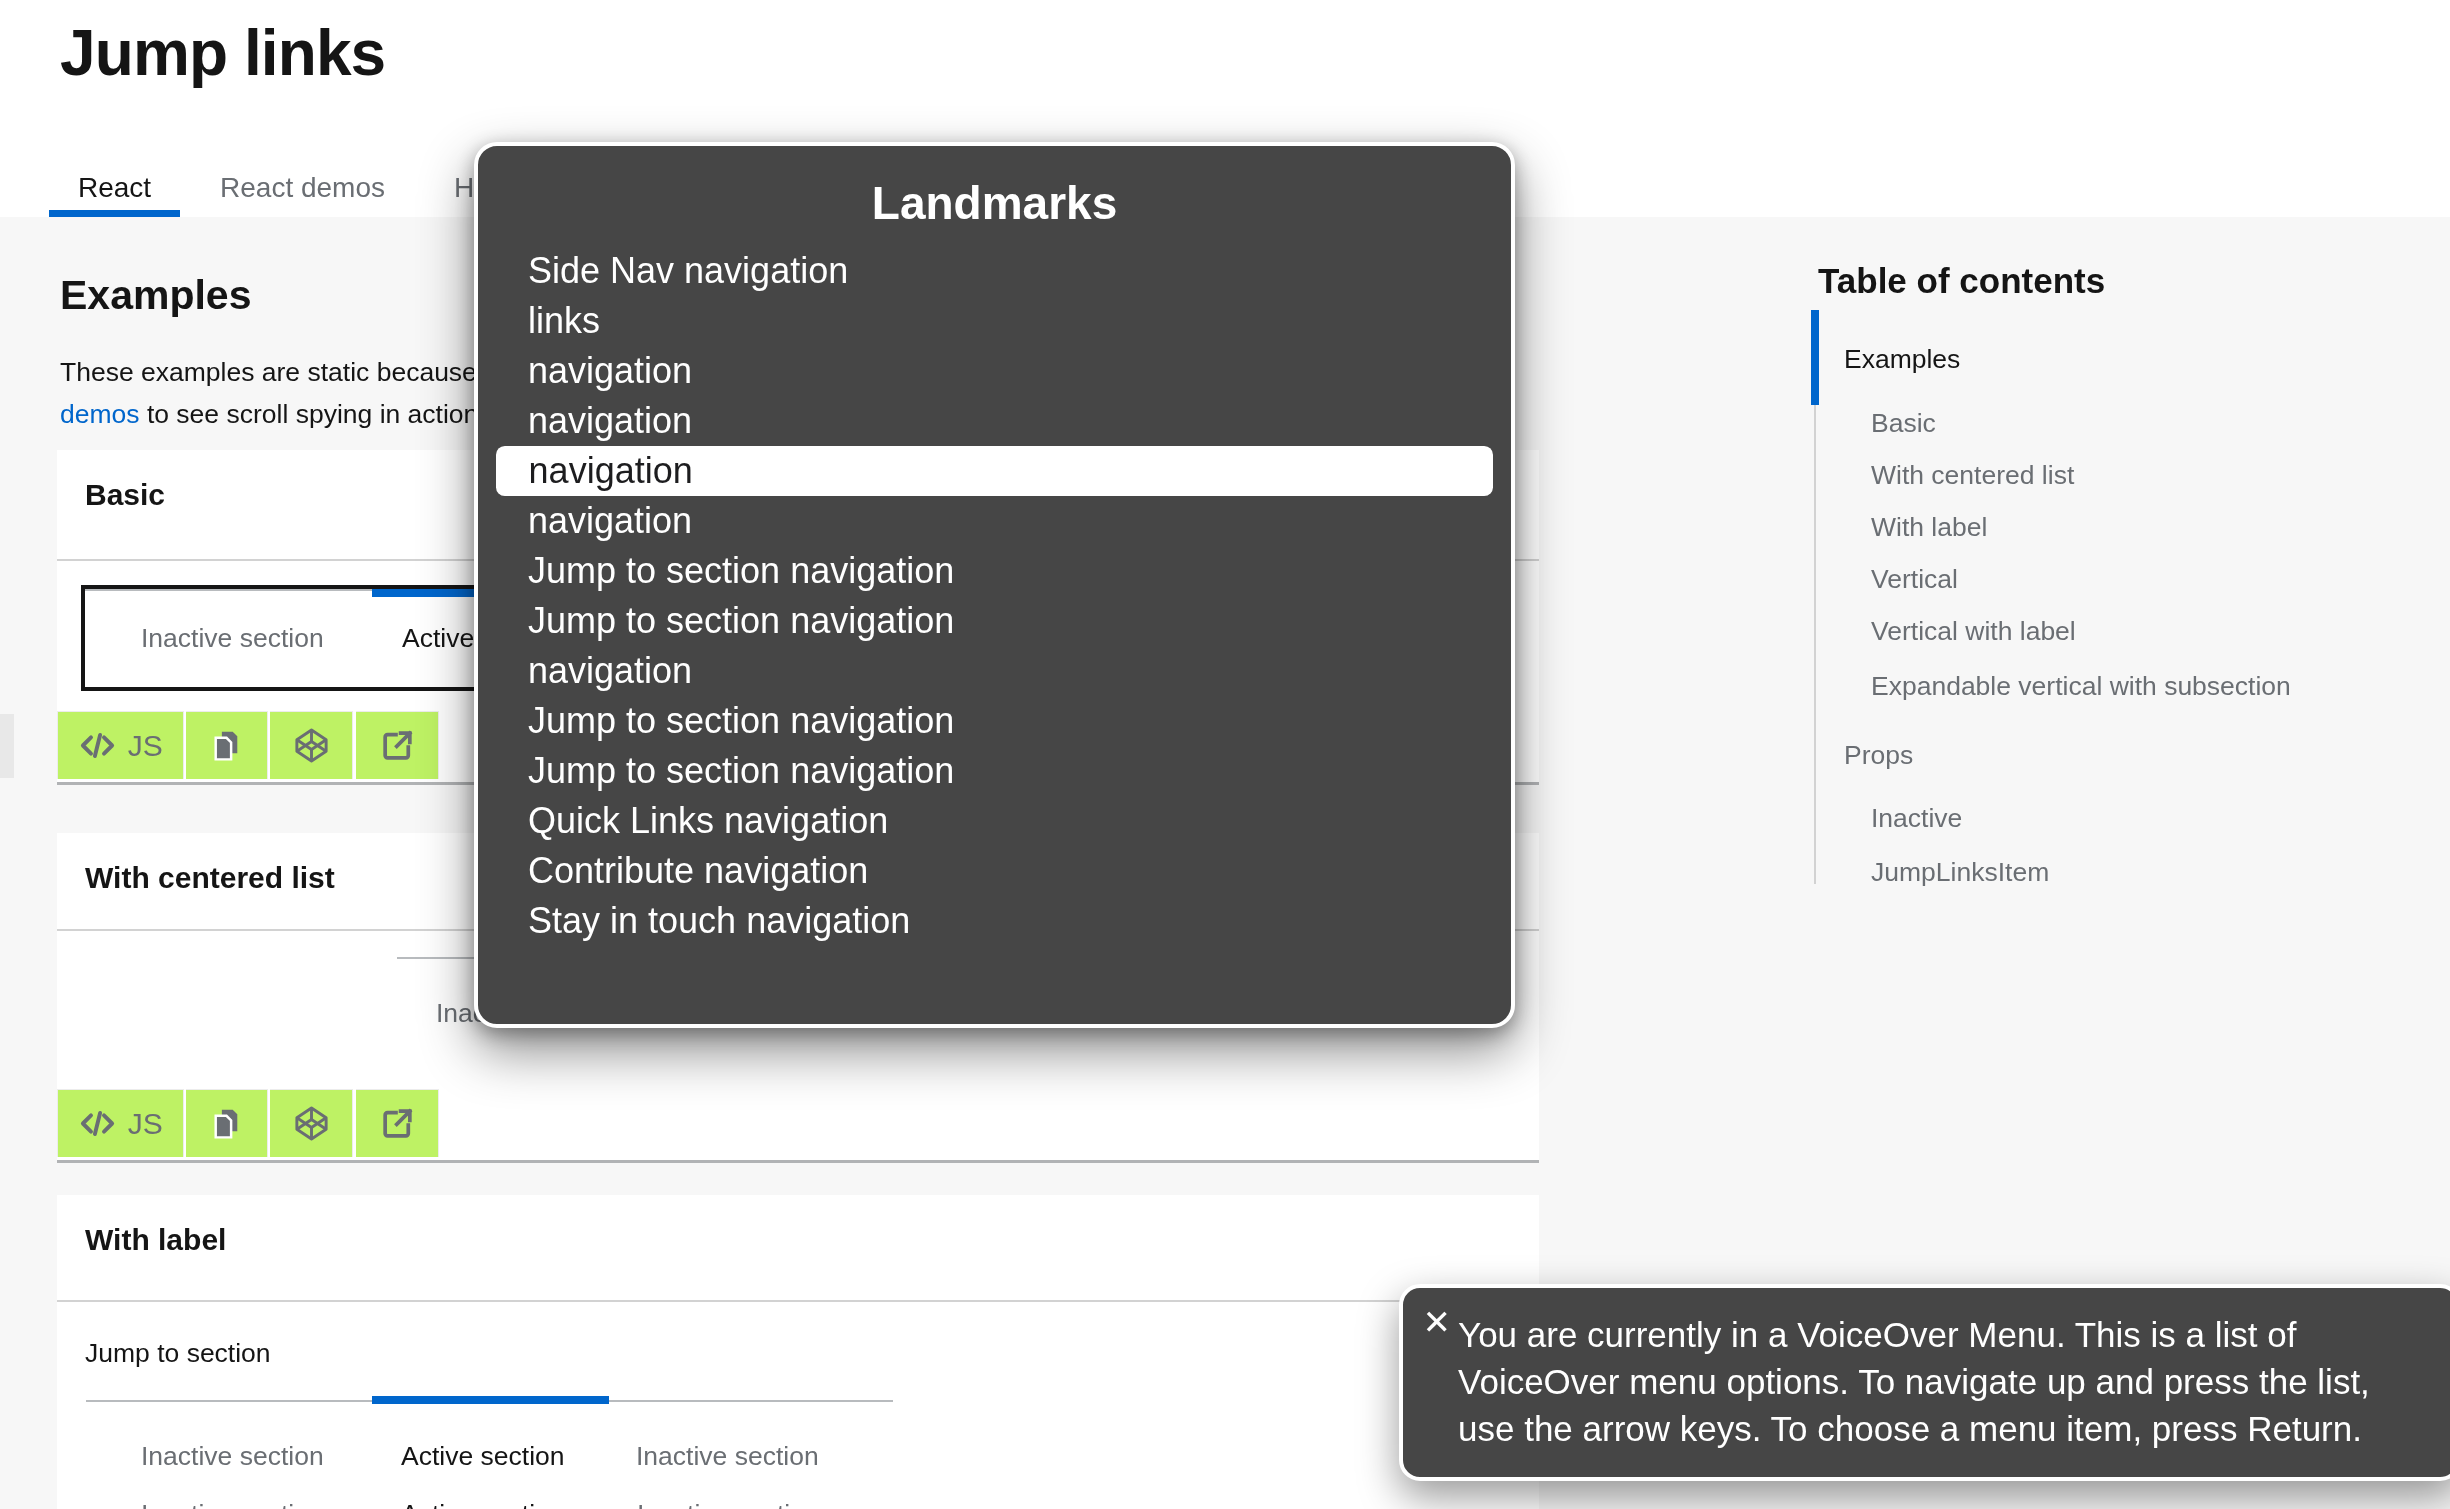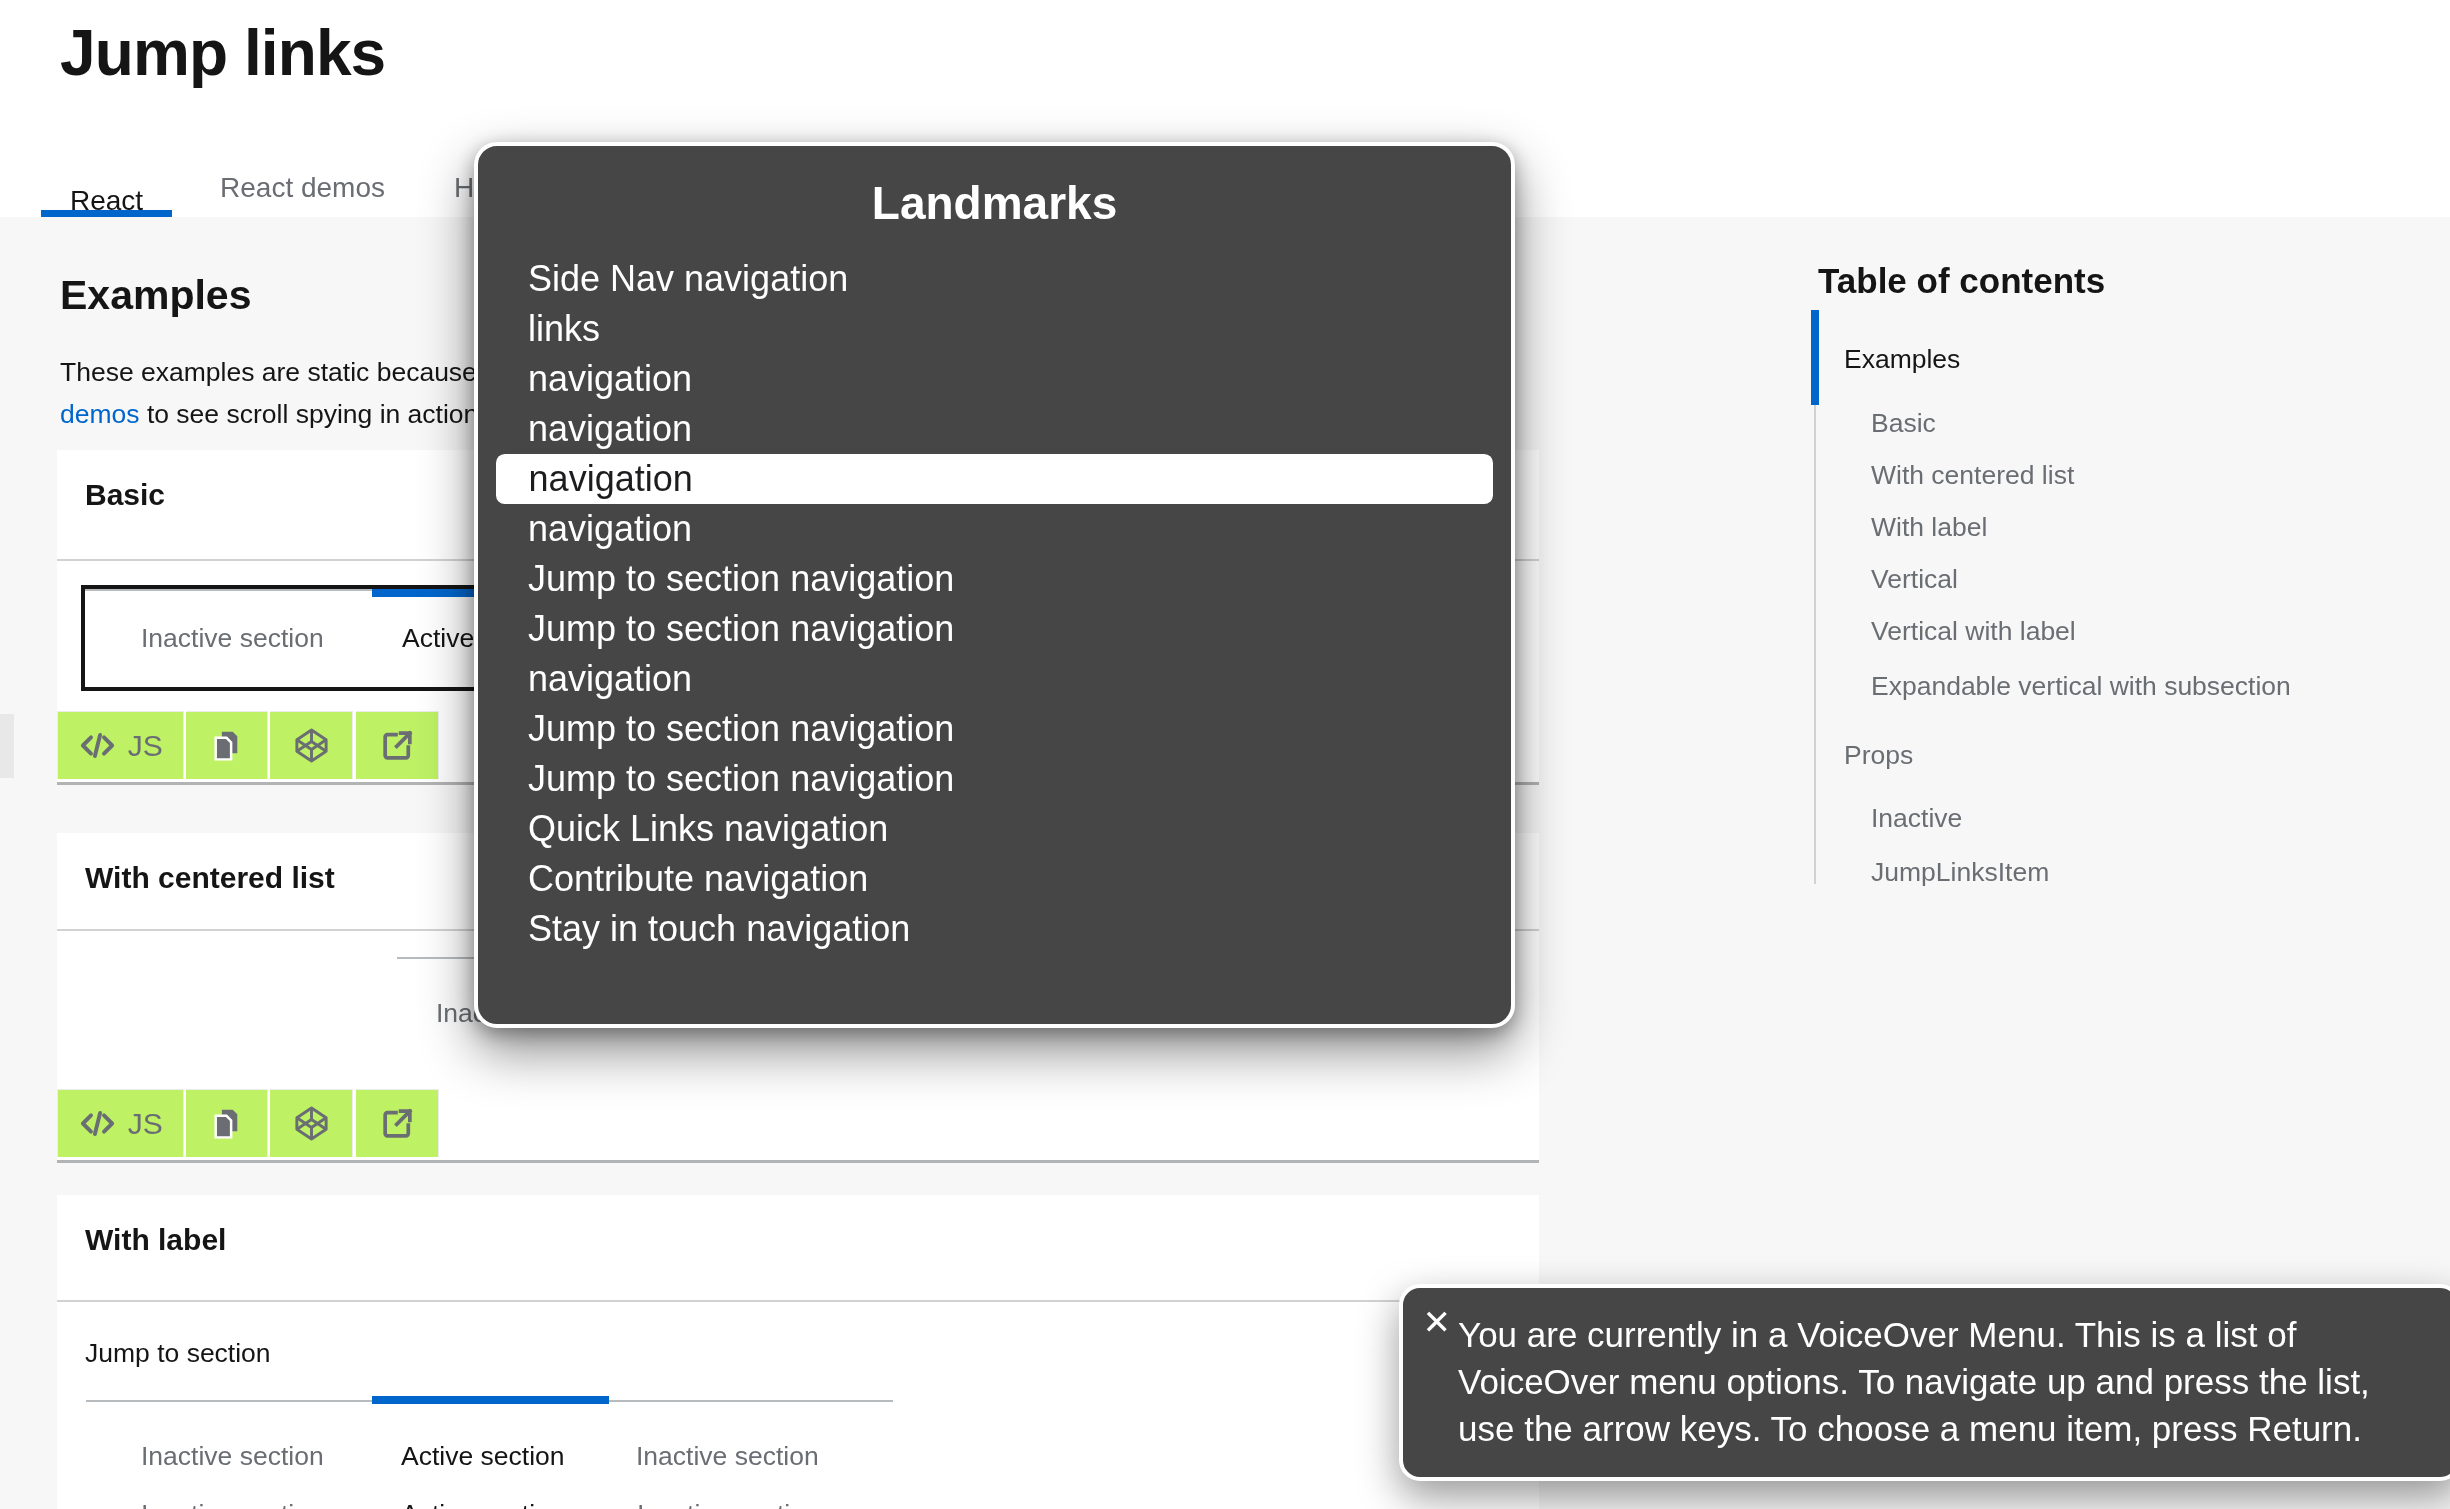--- a/index.html
+++ b/index.html
@@ -45,39 +45,39 @@
   .toc-item{position:absolute;font-size:26.5px;line-height:35px;color:#6a6e73;cursor:pointer;white-space:nowrap;}
   .toc-item.lvl1{left:1844px;}
   .toc-item.lvl2{left:1871px;}
   .toc-item.active{color:#151515;}
   
   .vo-menu{left:474px;top:142px;width:1041px;height:886px;background:#464646;
            border:4.4px solid #fff;border-radius:23px;box-sizing:border-box;
            box-shadow:0 23px 53px rgba(0,0,0,.45),0 5.3px 17.6px rgba(0,0,0,.3);z-index:50;}
   .vo-title{position:absolute;left:0;right:0;top:30px;text-align:center;
             font-size:46px;font-weight:700;color:#fff;}
-  .vo-list{position:absolute;left:0;right:0;top:108px;list-style:none;margin:0;padding:0;}
+  .vo-list{position:absolute;left:0;right:0;top:100px;list-style:none;margin:0;padding:0;}
   .vo-list li{height:50px;display:flex;align-items:center;padding-left:50px;
               font-size:36px;color:#fff;white-space:nowrap;cursor:pointer;}
   .vo-list li.sel{background:#fff;color:#1d1d1f;border-radius:8.8px;margin:0 17.6px;padding-left:33px;}
   
   .vo-hint{left:1399px;top:1284px;width:1062px;height:197px;background:#464646;
            border:4.4px solid #fff;border-radius:21px;box-sizing:border-box;
            box-shadow:0 16px 40px rgba(0,0,0,.4);z-index:60;}
   .vo-hint-close{position:absolute;left:19.4px;top:14px;font-size:34px;color:#fff;cursor:pointer;}
   .vo-hint-text{position:absolute;left:55px;top:23px;font-size:35px;line-height:47px;color:#fff;white-space:nowrap;}
   .peek{top:1499px;font-size:26.5px;}
 </style>
 </head>
 <body>
 
 <div class="abs page-title">Jump links</div>
 
 <div class="abs tabs">
-  <div class="tab active" style="left:41px;width:131px;align-items:flex-end;">
+  <div class="tab active" style="left:49px;width:131px;">
     <span>React</span>
   </div>
   <div class="tab" style="left:219px;width:167px;">
     <span>React demos</span>
   </div>
   <div class="tab" style="left:439px;width:106px;">
     <span>HTML</span>
   </div>
 </div>
 

